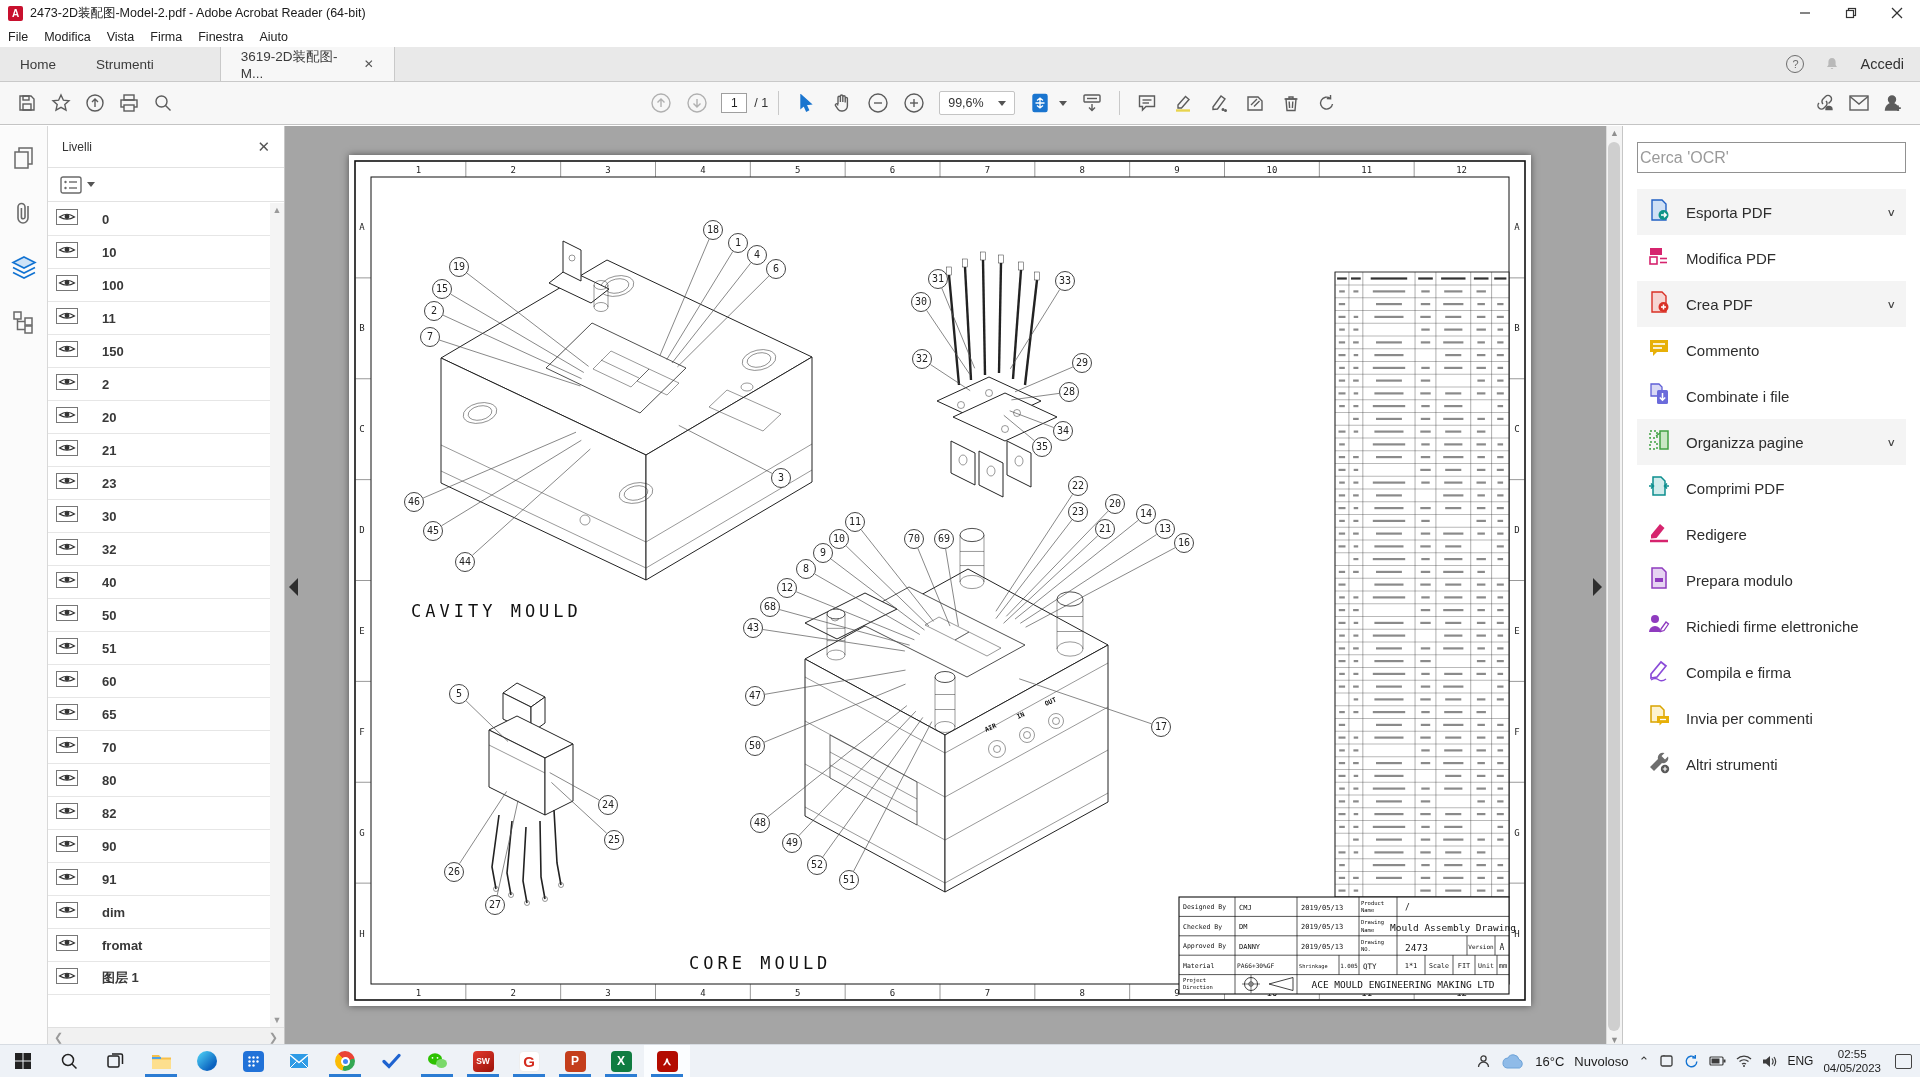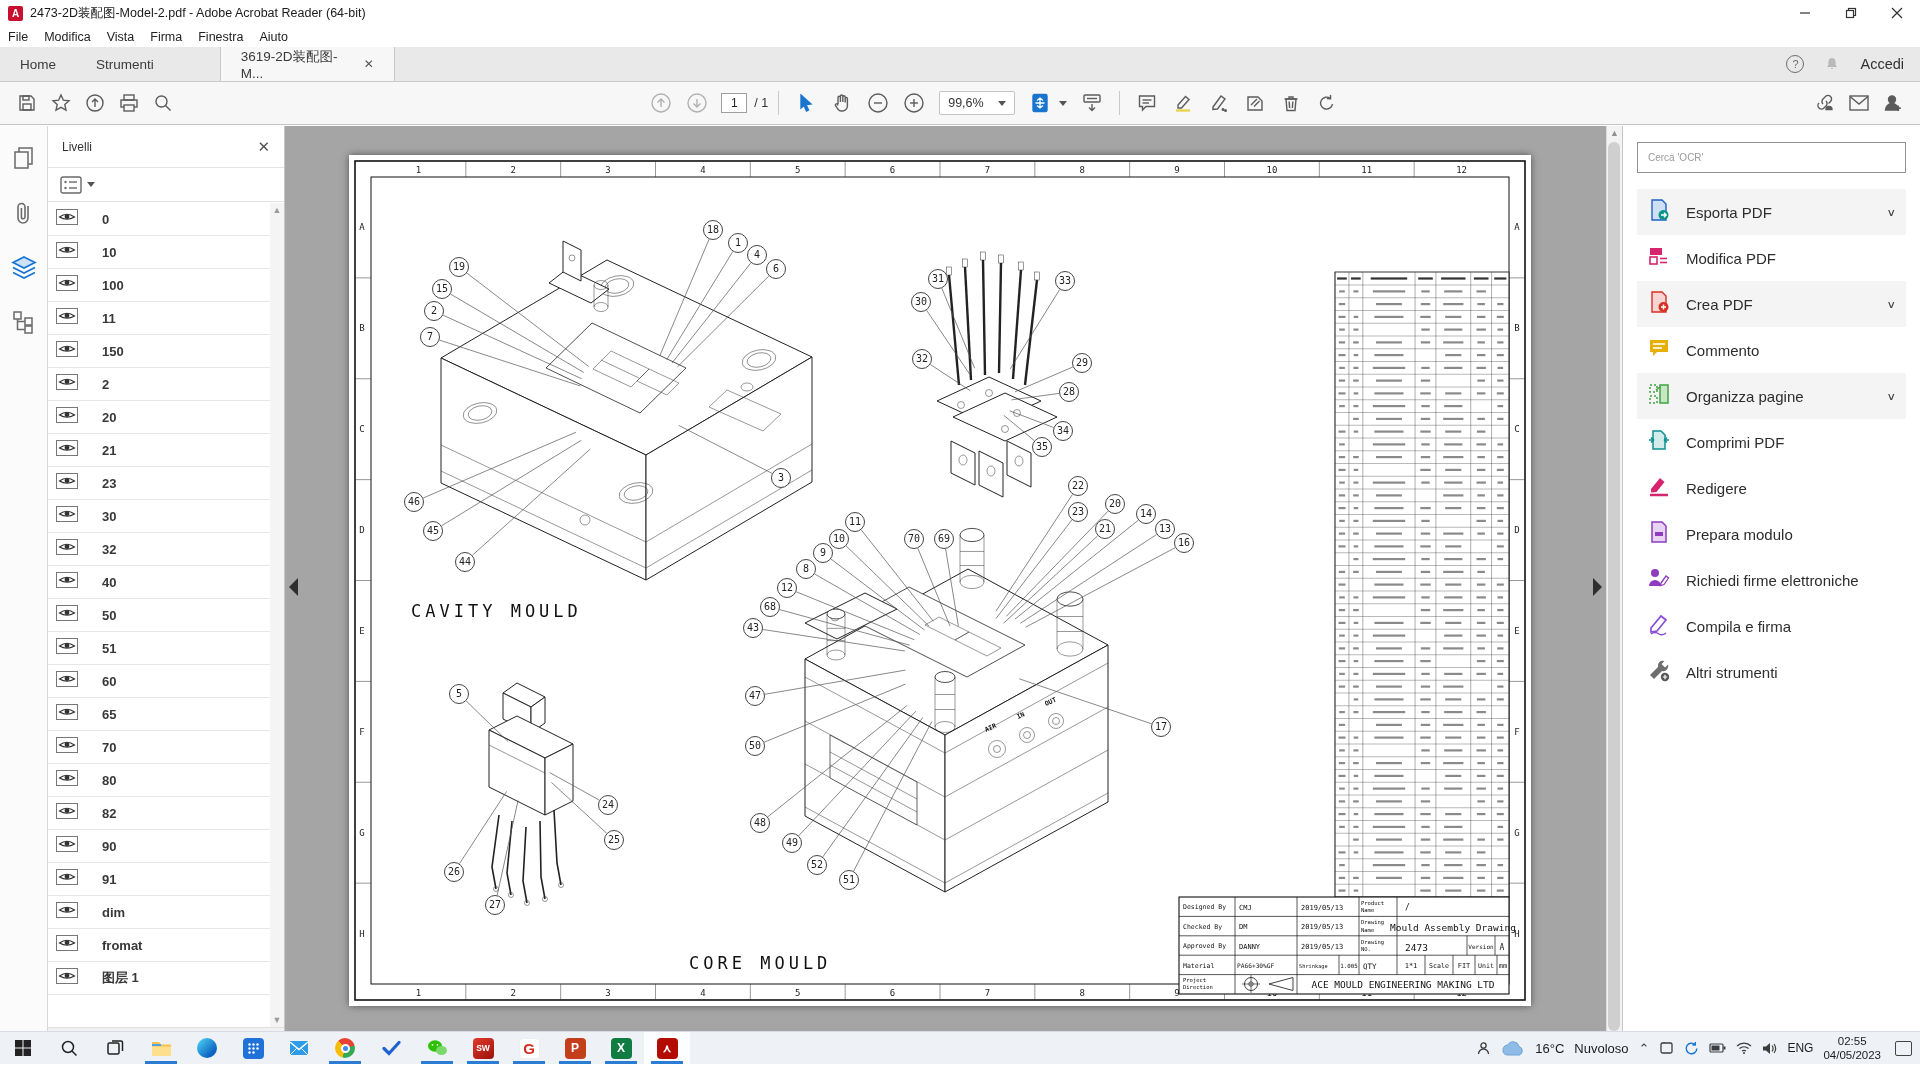--- a/index.html
+++ b/index.html
@@ -52,29 +52,29 @@
 
 #docarea{flex:1;position:relative;background:#a5a5a5;overflow:hidden}
 #page{position:absolute;left:64px;top:29px;width:1182px;height:851px;background:#fff;box-shadow:0 0 7px rgba(0,0,0,.5)}
 #doc-vscroll{position:absolute;right:0;top:0;bottom:0;width:16px;background:#f3f3f3;border-left:1px solid #dcdcdc;display:flex;flex-direction:column;align-items:center;justify-content:space-between;padding:2px 0;color:#8f8f8f;font-size:9px}
 #doc-vthumb{position:absolute;right:2px;top:16px;bottom:16px;width:12px;background:#cfcfcf;border-radius:6px}
 .collapse-h{position:absolute;top:50%;margin-top:-9px;width:0;height:0}
 #handle-left{left:4px;border-top:9px solid transparent;border-bottom:9px solid transparent;border-right:9px solid #2e2e2e}
 #handle-right{right:20px;border-top:9px solid transparent;border-bottom:9px solid transparent;border-left:9px solid #2e2e2e}
 
 #tools-panel{width:298px;background:#fff;border-left:1px solid #c6c6c6;padding:16px 14px 0}
-#tool-search{width:100%;height:31px;border:1px solid #919191;font-size:10px;padding:0 10px;color:#333;font-family:"Liberation Sans",sans-serif}
+#tool-search{width:100%;height:31px;border:1px solid #919191;font-size:16px;padding:0 2px;color:#333;font-family:"Liberation Sans",sans-serif}
 #tool-search::placeholder{color:#9a9a9a}
 #toollist{margin-top:16px}
 .trow{height:46px;display:flex;align-items:center;gap:15px;padding:0 10px}
 .trow.shaded{background:#f4f4f4}
 .trow .tlabel{font-size:15px;color:#2d2d2d}
 .trow .chev{margin-left:auto;color:#444;font-size:13px;transform:scaleY(.8)}
 
-#taskbar{position:absolute;bottom:16px;left:0;right:0;height:33px;background:#eef2f7;border-top:1px solid #d7dce2;display:flex;align-items:stretch}
+#taskbar{position:absolute;bottom:3px;left:0;right:0;height:33px;background:#eef2f7;border-top:1px solid #d7dce2;display:flex;align-items:stretch}
 .tapp{width:46px;position:relative;display:flex;align-items:center;justify-content:center}
 .tapp.active{background:#fbfdff}
 .tapp .runline{position:absolute;bottom:0;left:7px;right:7px;height:3px;background:#2b7cd3}
 .tile{width:21px;height:21px;border-radius:4px;display:flex;align-items:center;justify-content:center;color:#fff;font-weight:bold;font-size:12px}
 #tray{margin-left:auto;display:flex;align-items:center;gap:10px;padding-right:8px}
 #tray .wtxt{font-size:13px;color:#1c1c1c}
 .trayico{color:#3c3c3c;font-size:12px;display:flex;align-items:center}
 #clock{font-size:11.5px;color:#1c1c1c;text-align:center;line-height:1.25}
 #lang{font-size:12px;color:#1c1c1c}
 .notif{width:17px;height:15px;border:1.3px solid #444;border-radius:2px;margin-left:4px}
@@ -1358,20 +1358,28 @@
             <span class="chev">∨</span>
           </div>
           <div class="trow">
             <span><svg width="24" height="24" viewBox="0 0 24 24">
                 <path d="M3 4 H21 V16 H10 L6 20 V16 H3 Z" fill="#e7b008"></path>
                 <line x1="6" y1="8" x2="18" y2="8" stroke="#fff" stroke-width="1.6"></line>
                 <line x1="6" y1="12" x2="15" y2="12" stroke="#fff" stroke-width="1.6"></line>
               </svg></span>
             <span class="tlabel">Commento</span>
           </div>
+          <div class="trow">
+            <span><svg width="24" height="24" viewBox="0 0 24 24">
+                <path d="M4 2 H12 L15 5 V14 H4 Z" fill="#d9d9f5" stroke="#5f5fd6" stroke-width="1.3"></path>
+                <rect x="10" y="8" width="11" height="14" rx="1.5" fill="#6b6bdb"></rect>
+                <path d="M15.5 11 V18 M12.8 15.4 L15.5 18.2 L18.2 15.4" stroke="#fff" stroke-width="1.5" fill="none"></path>
+              </svg></span>
+            <span class="tlabel">Combinate i file</span>
+          </div>
           <div class="trow shaded">
             <span><svg width="24" height="24" viewBox="0 0 24 24">
                 <rect x="13" y="3" width="8" height="18" fill="#c9e7c5" stroke="#3fa142" stroke-width="1.5"></rect>
                 <rect x="3" y="3" width="7" height="7" fill="none" stroke="#3fa142" stroke-width="1.5" stroke-dasharray="2 2"></rect>
                 <rect x="3" y="14" width="7" height="7" fill="none" stroke="#3fa142" stroke-width="1.5" stroke-dasharray="2 2"></rect>
                 <path d="M9 8 L13 5" stroke="#3fa142" stroke-width="1.5"></path>
               </svg></span>
             <span class="tlabel">Organizza pagine</span>
             <span class="chev">∨</span>
           </div>
@@ -1403,20 +1411,28 @@
                 <path d="M14 17 L19 10 L21.5 12 L17 18.5 L13.5 19.5 Z" fill="#fff" stroke="#8f3bbf" stroke-width="1.3"></path>
               </svg></span>
             <span class="tlabel">Richiedi firme elettroniche</span>
           </div>
           <div class="trow">
             <span><svg width="24" height="24" viewBox="0 0 24 24">
                 <path d="M4 16 L14 4 L19 8 L10 19 L4 20 Z" fill="none" stroke="#8a4bd8" stroke-width="1.7"></path>
                 <path d="M4 22 q4 -3 8 0 q3 2 7 -1" fill="none" stroke="#8a4bd8" stroke-width="1.5"></path>
               </svg></span>
             <span class="tlabel">Compila e firma</span>
+          </div>
+          <div class="trow">
+            <span><svg width="24" height="24" viewBox="0 0 24 24">
+                <path d="M4 2 H13 L17 6 V18 H4 Z" fill="#fdf3cf" stroke="#d9a400" stroke-width="1.5"></path>
+                <path d="M10 12 H22 V19 H15 L12.5 21.5 V19 H10 Z" fill="#e7b008"></path>
+                <line x1="13" y1="15.5" x2="19" y2="15.5" stroke="#fff" stroke-width="1.3"></line>
+              </svg></span>
+            <span class="tlabel">Invia per commenti</span>
           </div>
           <div class="trow">
             <span><svg width="24" height="24" viewBox="0 0 24 24">
                 <path d="M3 17 L11 9 a5 5 0 0 1 6.5 -6 L14.5 6 L18 9.5 L21 6.5 a5 5 0 0 1 -6 6.5 L7 21 Z" fill="#6e6e6e"></path>
                 <circle cx="18" cy="19" r="4.2" fill="#585858"></circle>
                 <path d="M18 16.8 V21.2 M15.8 19 H20.2" stroke="#fff" stroke-width="1.2"></path>
               </svg></span>
             <span class="tlabel">Altri strumenti</span>
           </div>
         </div>

